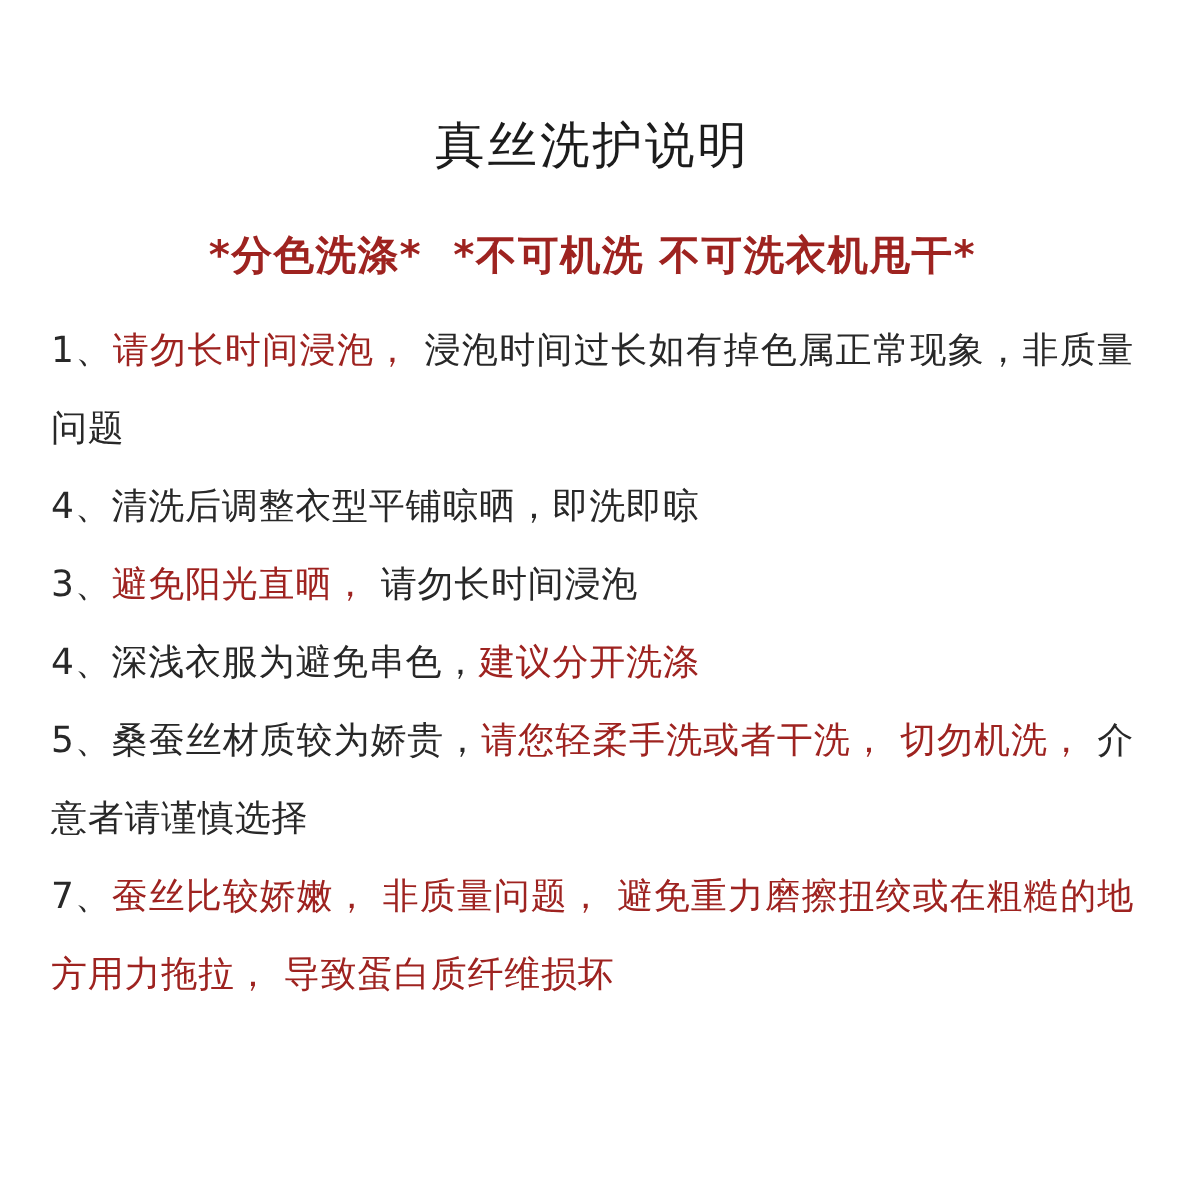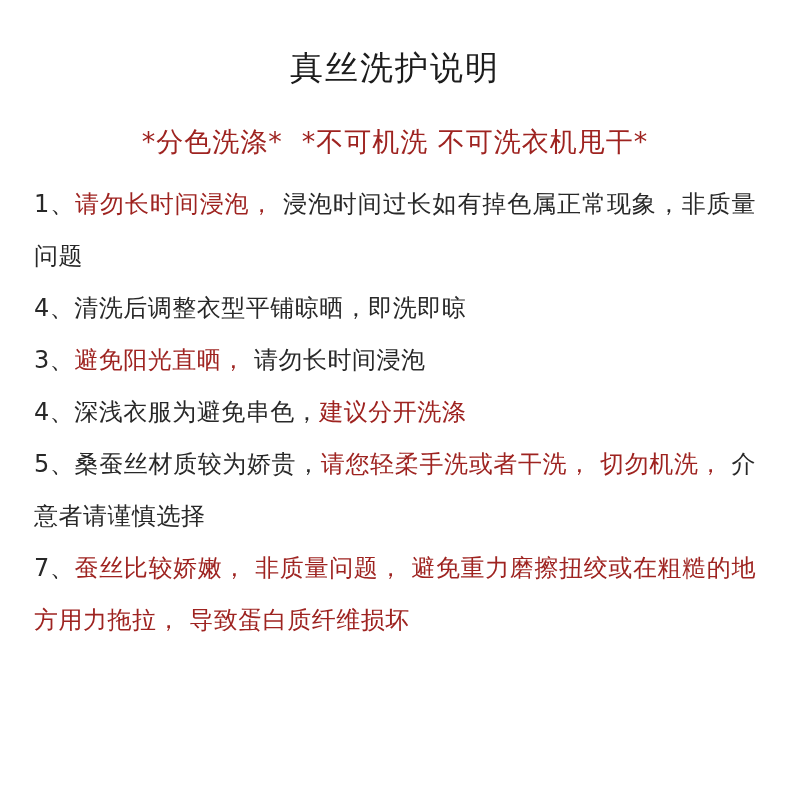--- a/index.html
+++ b/index.html
@@ -14,33 +14,33 @@
   .page{
     position:relative;
     width:790px;
     height:794px;
     background:#ffffff;
     overflow:hidden;
     font-family:"DejaVu Sans","Liberation Sans",sans-serif;
   }
   .title{
     margin:0;
-    padding-top:49px;
+    padding-top:78px;
     text-align:center;
     font-size:33px;
     font-weight:400;
     color:#1c1c1c;
     letter-spacing:2px;
     line-height:1.15;
   }
   .warning{
     margin:39px 0 0 0;
     text-align:center;
     font-size:27px;
-    font-weight:400;
+    font-weight:700;
     color:var(--red);
     letter-spacing:1px;
     white-space:pre-wrap;
     line-height:1.15;
   }
   .list{
     margin:21px 34px 0 34px;
     font-size:24px;
     line-height:52px;
     color:var(--ink);

